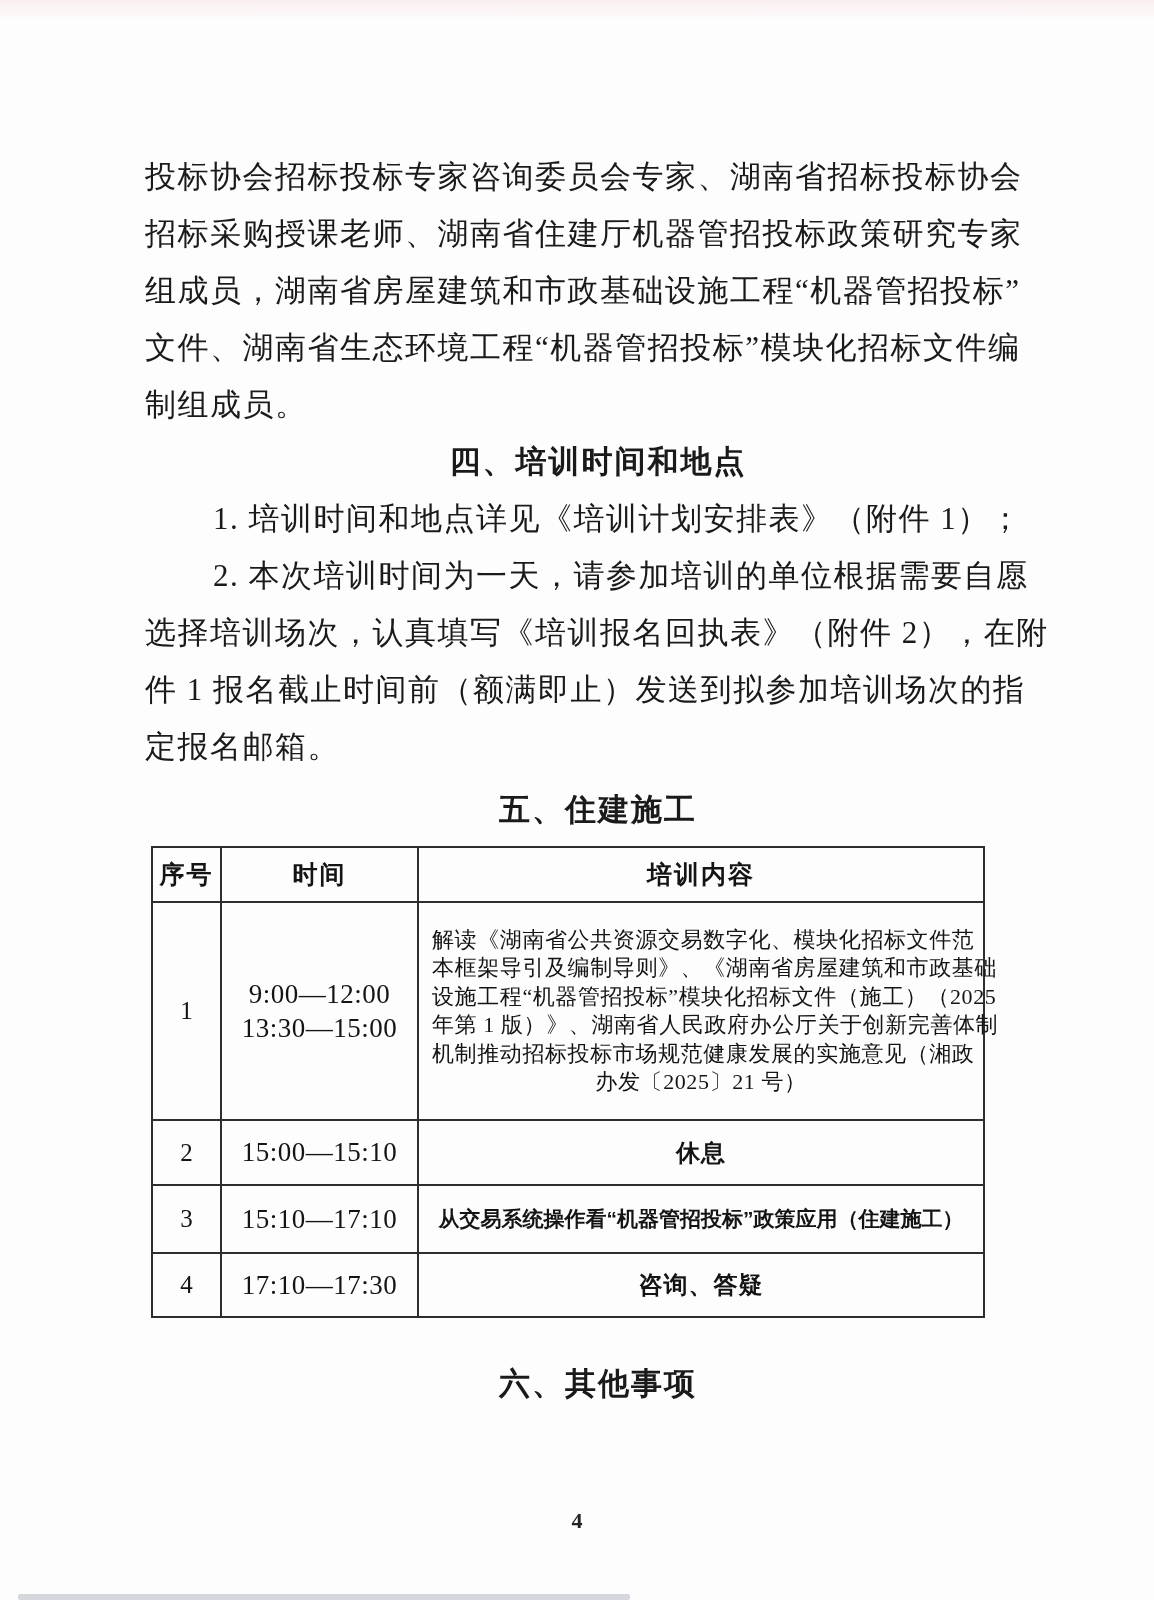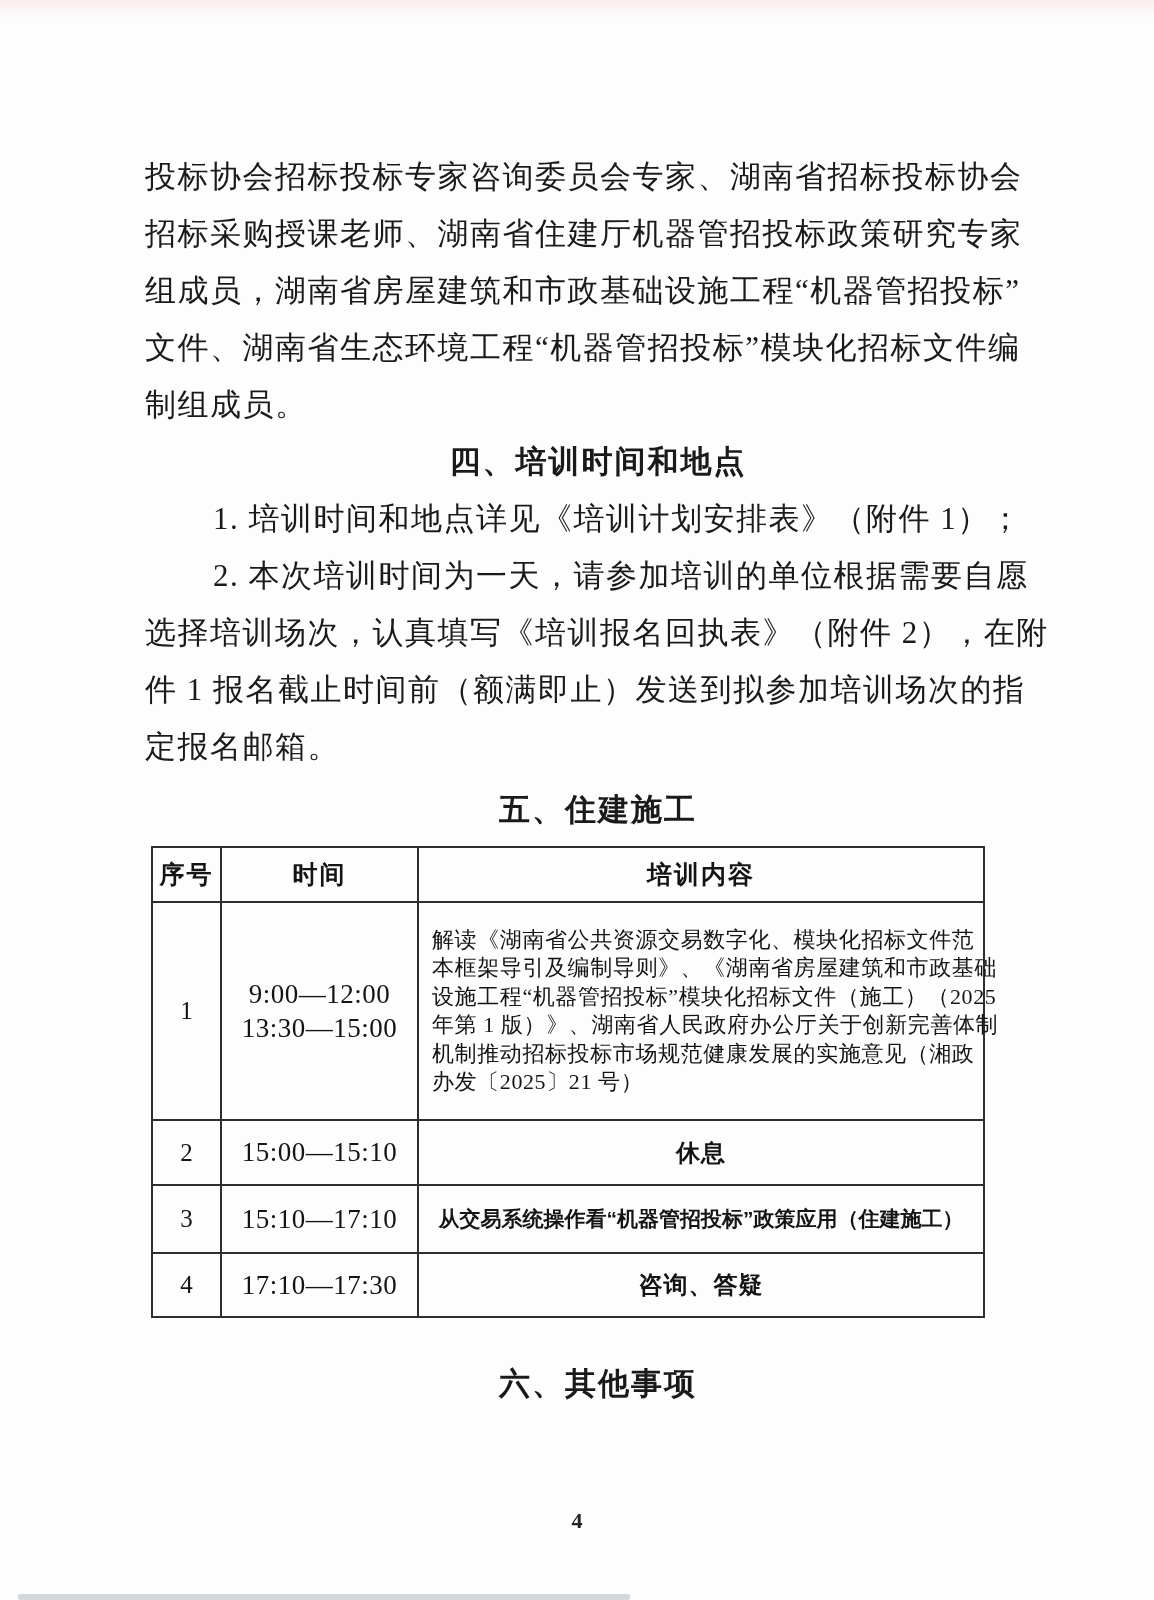--- a/index.html
+++ b/index.html
@@ -62,21 +62,21 @@
   tr.r3 td { height:66px; }
   tr.r4 td { height:62px; }
   .serial { font-size:25px; }
   .time-line { font-size:27px; line-height:34px; letter-spacing:0.5px; }
   .time-single { font-size:27px; letter-spacing:0.5px; }
   .cell-lines { padding:0 13px; text-align:left; }
   .cell-lines .cl {
     font-size:22px; line-height:28.5px; letter-spacing:0.6px;
     white-space:nowrap;
   }
-  .cell-lines .cl.center { text-align:left; white-space:normal;font-family:Liberation Serif, serif; }
+  .cell-lines .cl.center { text-align:center; white-space:normal;font-family:Liberation Serif, serif; }
   .bold-cell {
     font-family:"Liberation Sans", sans-serif;
     font-weight:bold; font-size:24px; letter-spacing:1px;
   }
   tr.r3 .bold-cell.long { font-size:21px; letter-spacing:0; }
   .page-number {
     position:absolute; left:0; top:1508px; width:1154px;
     text-align:center; font-size:22px; font-weight:bold; color:#222;
   }
 </style>

